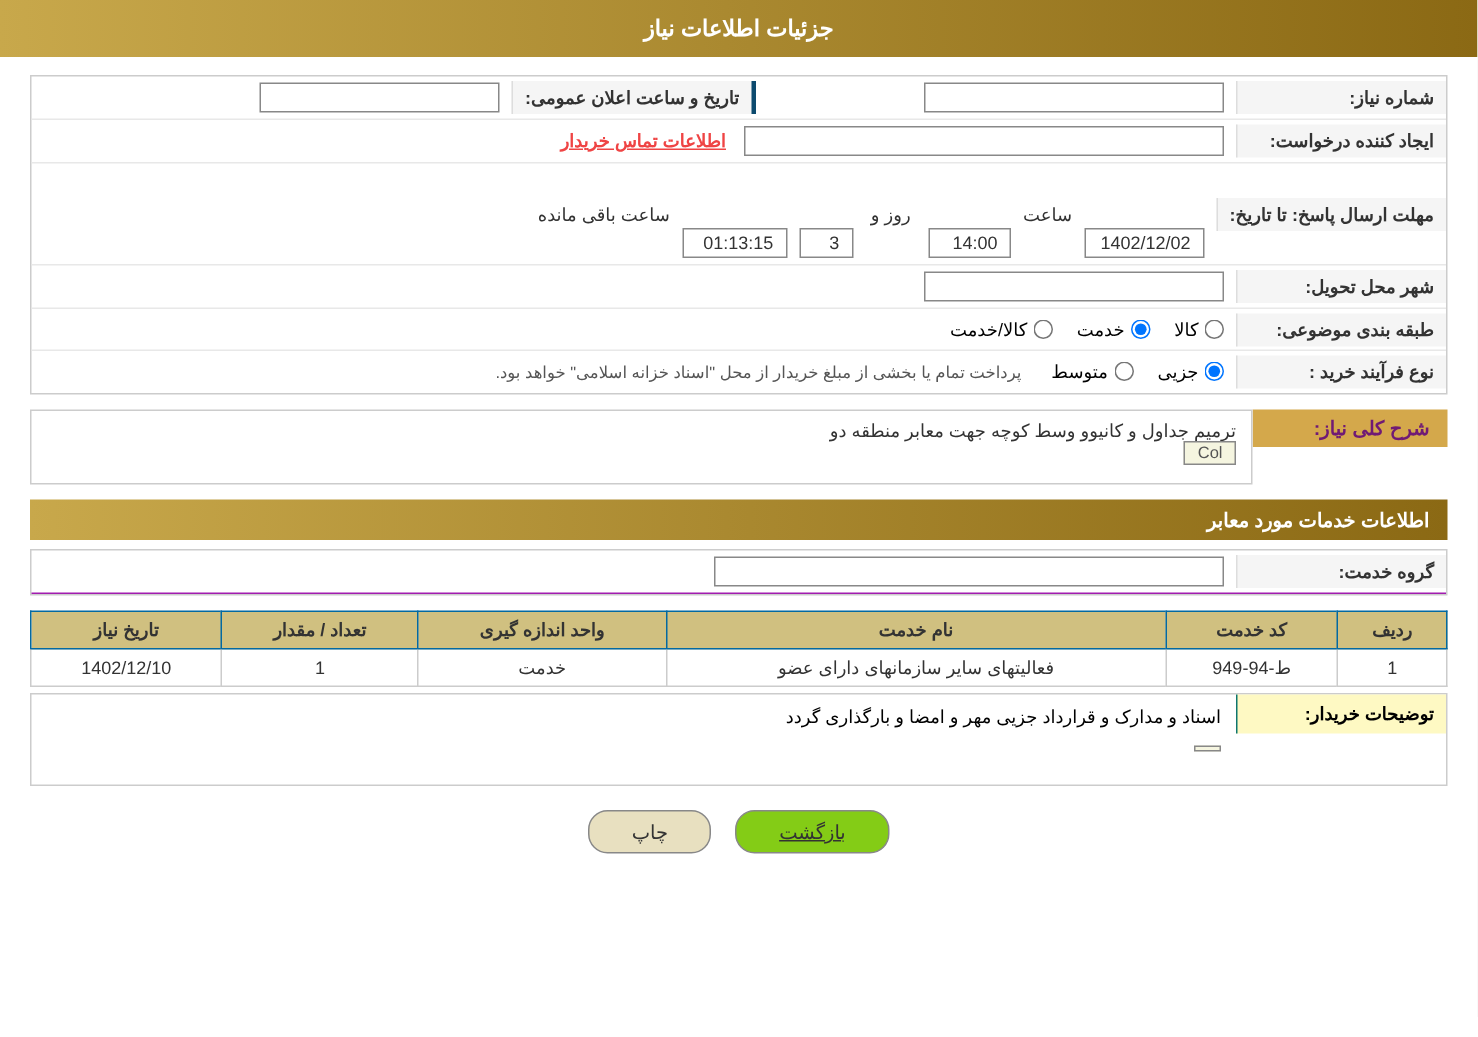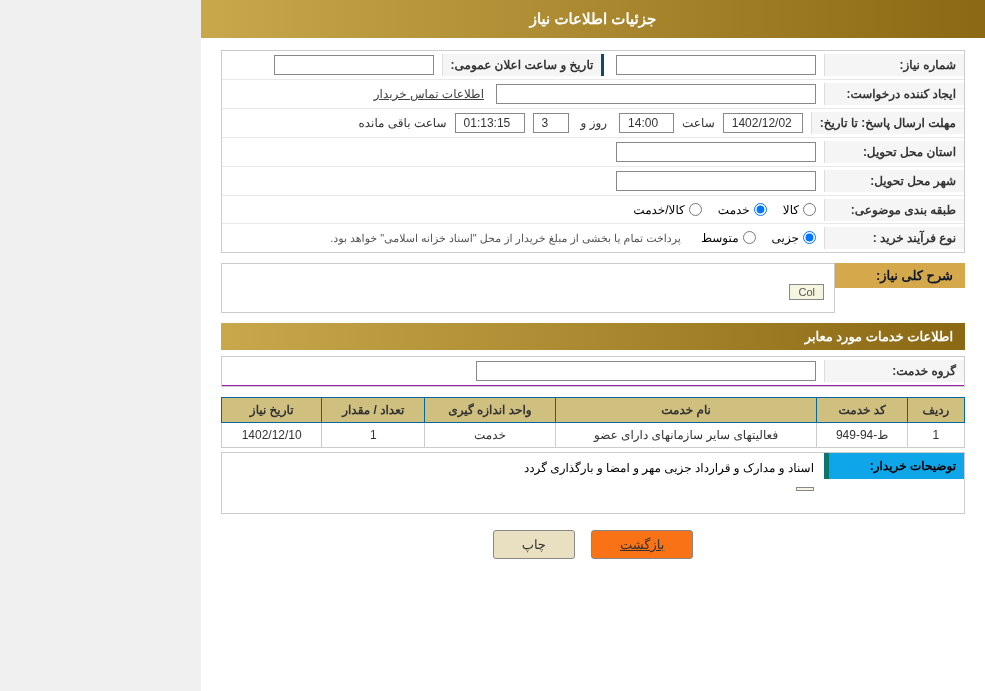--- a/index.html
+++ b/index.html
@@ -3,21 +3,21 @@
   <meta charset="utf-8">
   <style>
     * { box-sizing: border-box; margin: 0; padding: 0; }
     body {
       font-family: Tahoma, Arial, sans-serif;
       font-size: 12px;
       background: #f0f0f0;
       direction: rtl;
     }
     .page-wrapper {
-      width: 784px;
+      width: 985px;
       min-height: 691px;
       background: #fff;
       padding: 0;
     }
     .header-bar {
       background: linear-gradient(to left, #8B6914, #c8a84b);
       color: #fff;
       text-align: center;
       padding: 10px 16px;
       font-size: 15px;
@@ -65,22 +65,22 @@
       font-size: 12px;
       font-family: Tahoma, Arial, sans-serif;
       direction: rtl;
       background: #fff;
       color: #333;
     }
     .value-cell input[type=text].bordered-val {
       border: 1px solid #888;
     }
     .contact-link {
-      color: #404040;
-      font-weight: normal;
+      color: #ef4444;
+      font-weight: bold;
       cursor: pointer;
       text-decoration: underline;
     }
     .radio-group {
       display: flex;
       align-items: center;
       gap: 16px;
       padding: 4px 8px;
     }
     .radio-item {
@@ -146,25 +146,25 @@
     .buyer-desc {
       border: 1px solid #ccc;
       margin-top: 4px;
     }
     .buyer-desc-row {
       display: flex;
       align-items: flex-start;
       min-height: 60px;
     }
     .buyer-desc-label {
-      background: #0ea5e9;
+      background: #fef9c3;
       font-weight: bold;
       padding: 6px 8px;
       min-width: 140px;
-      border-left: 5px solid #0f766e;
+      border-left: 1px solid #0f766e;
       text-align: right;
       white-space: nowrap;
     }
     .buyer-desc-text {
       padding: 6px 10px;
       flex: 1;
       text-align: right;
       line-height: 1.6;
     }
     .btn-row {
@@ -172,28 +172,28 @@
       justify-content: center;
       gap: 16px;
       margin: 16px 0;
     }
     .btn {
       padding: 6px 28px;
       font-size: 13px;
       font-family: Tahoma, Arial, sans-serif;
       cursor: pointer;
       border: 1px solid #888;
-      border-radius: 3px;
+      border-radius: 13px;
     }
     .btn-print {
       background: #e8e0c0;
       color: #333;
     }
     .btn-back {
-      background: #f97316;
+      background: #84cc16;
       color: #333;
       text-decoration: underline;
     }
     .col-badge {
       display: inline-block;
       border: 1px solid #888;
       padding: 1px 8px;
       background: #f5f5e0;
       font-size: 11px;
       color: #555;
@@ -202,21 +202,22 @@
       display: flex;
       align-items: center;
       gap: 4px;
     }
     .bordered-box {
       border: 1px solid #888;
       padding: 2px 8px;
       background: #fff;
       display: inline-block;
       min-width: 80px;
-      text-align: left;
+      text-align: right;
+      margin-top: 39px;
     }
   </style>
 </head>
 <body>
 
 <div class="page-wrapper">
 
   <div class="header-bar">
     <span>جزئیات اطلاعات نیاز</span>
   </div>
@@ -255,26 +256,20 @@
             <span style="margin:0 4px;">ساعت</span>
             <span class="bordered-box" style="min-width:55px;">14:00</span>
             <span style="margin:0 8px;">روز و</span>
             <span class="bordered-box" style="min-width:36px;">3</span>
             <span class="bordered-box" style="min-width:70px; margin-right:4px;">01:13:15</span>
             <span style="margin:0 4px;">ساعت باقی مانده</span>
           </div>
         </div>
       </div>
 
-      <div class="info-row">
-        <div class="label-cell">استان محل تحویل:</div>
-        <div class="value-cell">
-          <input type="text" class="bordered-val" style="width: 200px;" readonly="">
-        </div>
-      </div>
 
       <div class="info-row">
         <div class="label-cell">شهر محل تحویل:</div>
         <div class="value-cell">
           <input type="text" class="bordered-val" style="width: 200px;" readonly="">
         </div>
       </div>
 
       <div class="info-row">
         <div class="label-cell">طبقه بندی موضوعی:</div>
@@ -307,22 +302,23 @@
               <span>متوسط</span>
             </div>
           </div>
           <span style="margin-right:20px; color:#555; font-size:11px;">پرداخت تمام یا بخشی از مبلغ خریدار از محل "اسناد خزانه اسلامی" خواهد بود.</span>
         </div>
       </div>
 
     </div>
 
     <div style="display:flex; align-items:flex-start; margin-bottom:8px;">
-      <div style="background:#d4a84b; color:#0f172a; font-weight:bold; font-size:13px; padding:5px 12px; white-space:nowrap; min-width:130px; text-align:right;">شرح کلی نیاز:</div>
+      <div style="background:#d4a84b; color:#701a75; font-weight:bold; font-size:13px; padding:5px 12px; white-space:nowrap; min-width:130px; text-align:right;">شرح کلی نیاز:</div>
       <div class="description-box" style="flex:1;">
+        <span>ترمیم جداول و کانیوو وسط کوچه جهت معابر منطقه دو</span>
         <br>
         <span class="col-badge">Col</span>
       </div>
     </div>
 
     <div class="section-title">اطلاعات خدمات مورد معابر</div>
 
     <div class="services-section">
       <div class="services-row">
         <div class="label-cell">گروه خدمت:</div>

